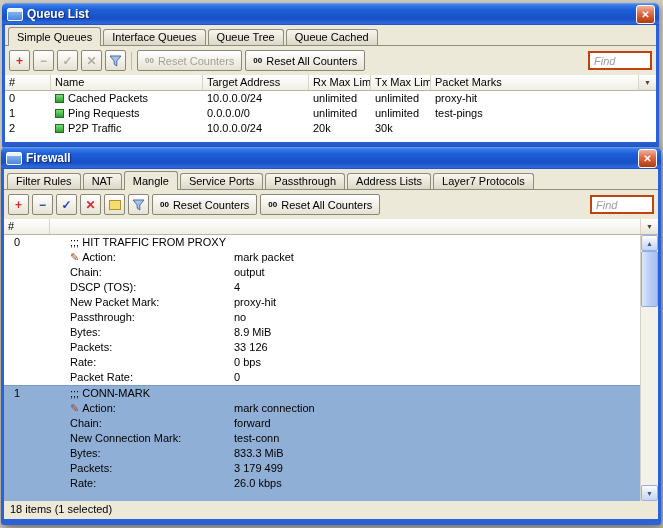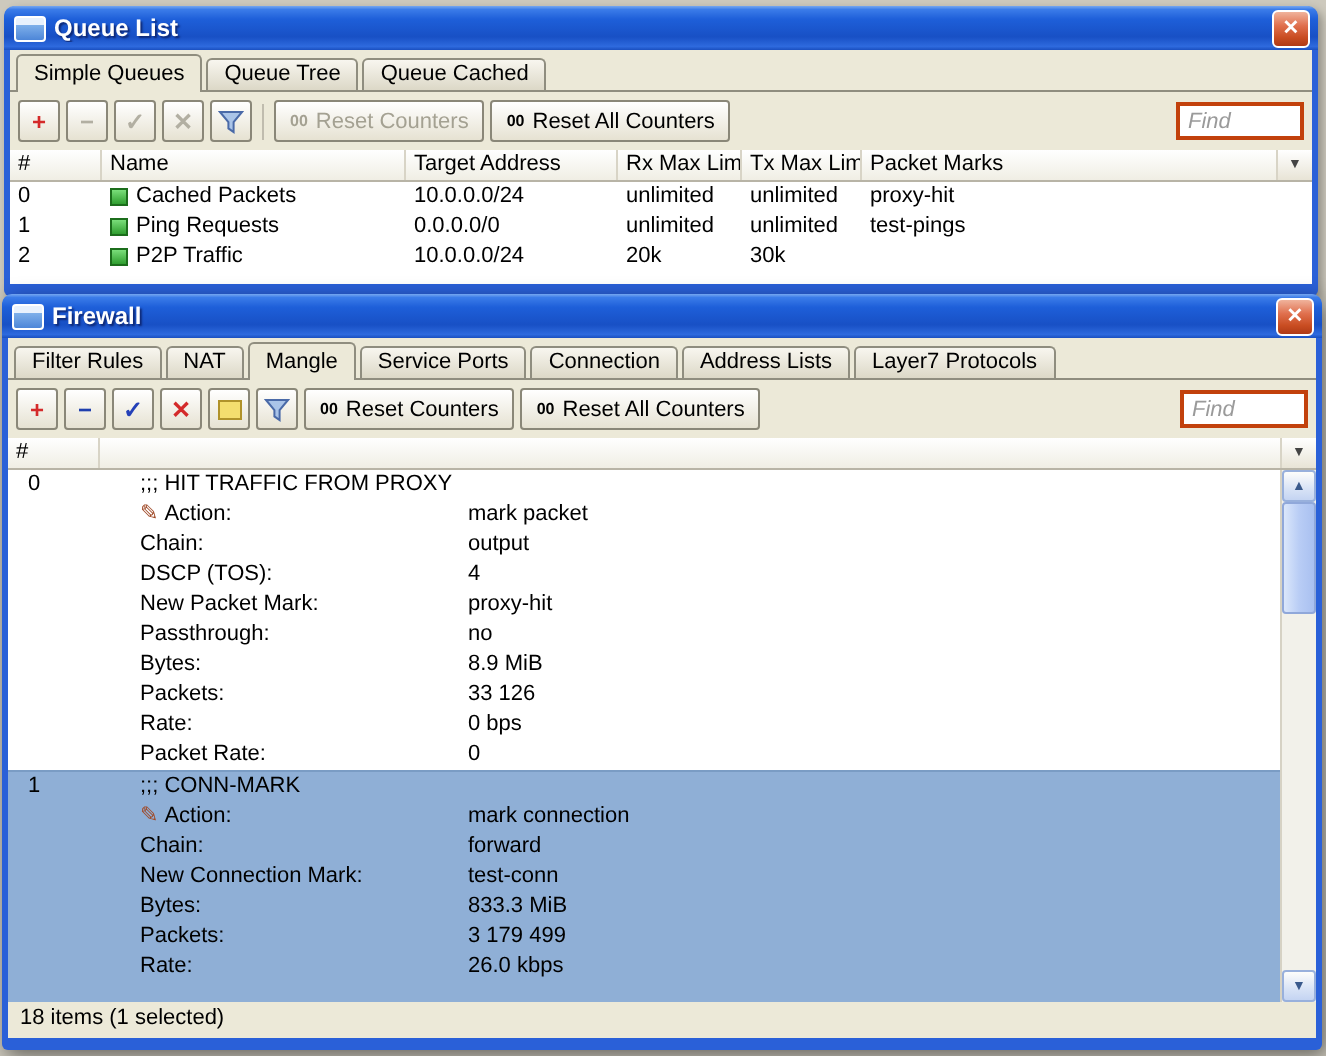--- a/index.html
+++ b/index.html
@@ -99,20 +99,21 @@
 
 <div class="window" id="win-queue">
   <div class="titlebar">
     <span class="wicon"></span>
     <span class="wtitle">Queue List</span>
     <span class="closebtn">✕</span>
   </div>
   <div class="client">
     <div class="tabs">
       <div class="tab active">Simple Queues</div>
+      <div class="tab">Interface Queues</div>
       <div class="tab">Queue Tree</div>
       <div class="tab">Queue Cached</div>
     </div>
     <div class="toolbar">
       <div class="tbtn c-red">+</div>
       <div class="tbtn c-gray">−</div>
       <div class="tbtn c-gray">✓</div>
       <div class="tbtn c-gray">✕</div>
       <div class="tbtn">
         <svg class="funnel-icon" width="13" height="12" viewBox="0 0 13 12">
@@ -182,21 +183,21 @@
     <span class="wicon"></span>
     <span class="wtitle">Firewall</span>
     <span class="closebtn">✕</span>
   </div>
   <div class="client">
     <div class="tabs">
       <div class="tab">Filter Rules</div>
       <div class="tab">NAT</div>
       <div class="tab active">Mangle</div>
       <div class="tab">Service Ports</div>
-      <div class="tab">Connection</div>
+      <div class="tab">Passthrough</div>
       <div class="tab">Address Lists</div>
       <div class="tab">Layer7 Protocols</div>
     </div>
     <div class="toolbar">
       <div class="tbtn c-red">+</div>
       <div class="tbtn c-navy">−</div>
       <div class="tbtn c-blue">✓</div>
       <div class="tbtn c-red">✕</div>
       <div class="tbtn">
         <span class="comment-icon"></span>

